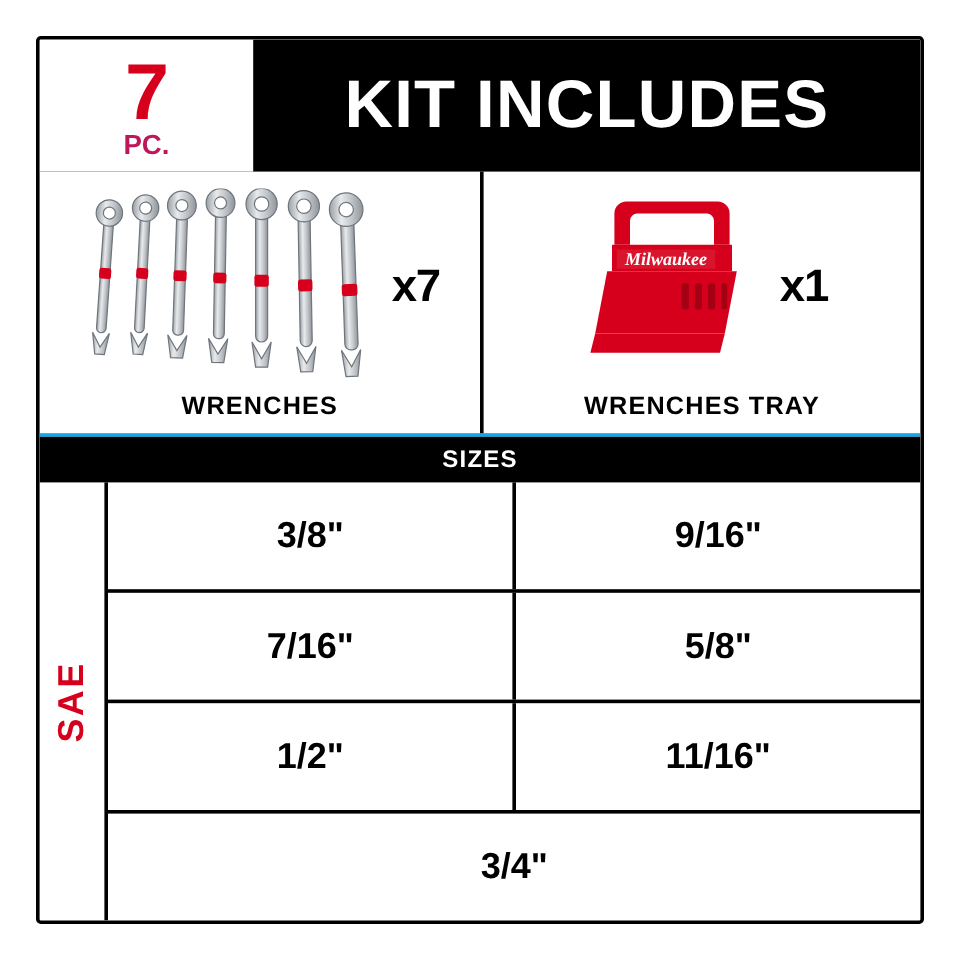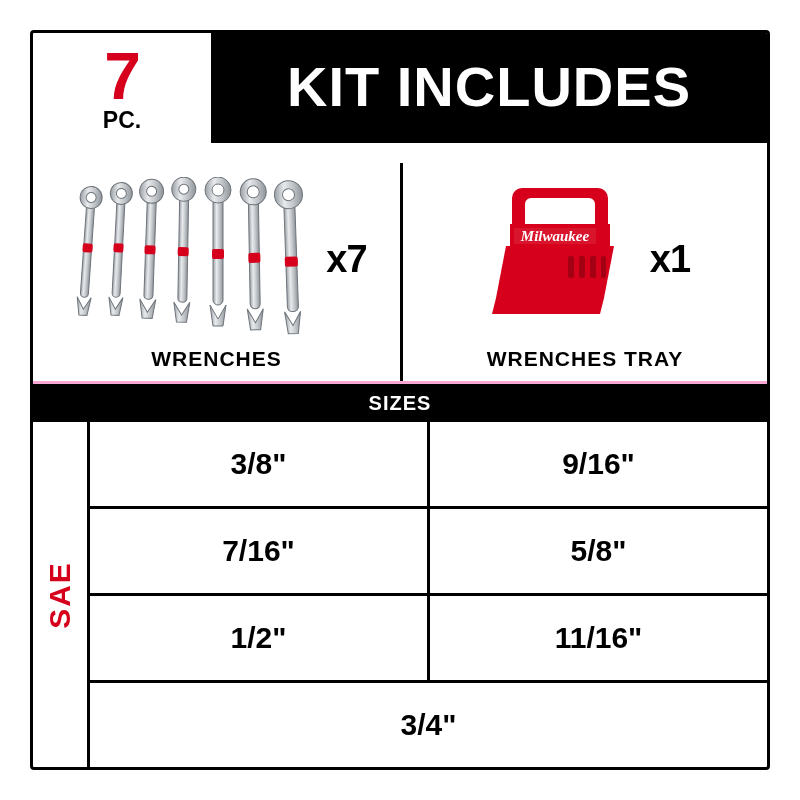--- a/index.html
+++ b/index.html
@@ -55,21 +55,21 @@
   }
   .count-number {
     color: #D6001C;
     font-size: 66px;
     font-weight: bold;
     line-height: 0.92;
     letter-spacing: -1px;
     font-family: "Liberation Sans", sans-serif;
   }
   .count-unit {
-    color: #000000;
+    color: #be185d;
     font-size: 23px;
     font-weight: bold;
     line-height: 1;
     margin-top: 2px;
     letter-spacing: 0px;
   }
   .header-title {
     flex: 1 1 auto;
     display: flex;
     align-items: center;
@@ -79,22 +79,21 @@
     font-weight: bold;
     letter-spacing: 1px;
     padding-bottom: 4px;
   }
 
   
   .components {
     flex: 0 0 auto;
     height: 218px;
     display: flex;
-    border-bottom: 3px solid #f9a8d4;
-    margin-top: 20px;
+    border-bottom: 3px solid #0ea5e9;
   }
   .component {
     flex: 1 1 50%;
     position: relative;
     display: flex;
     flex-direction: column;
     align-items: center;
     justify-content: flex-start;
     padding-top: 8px;
     box-sizing: border-box;

